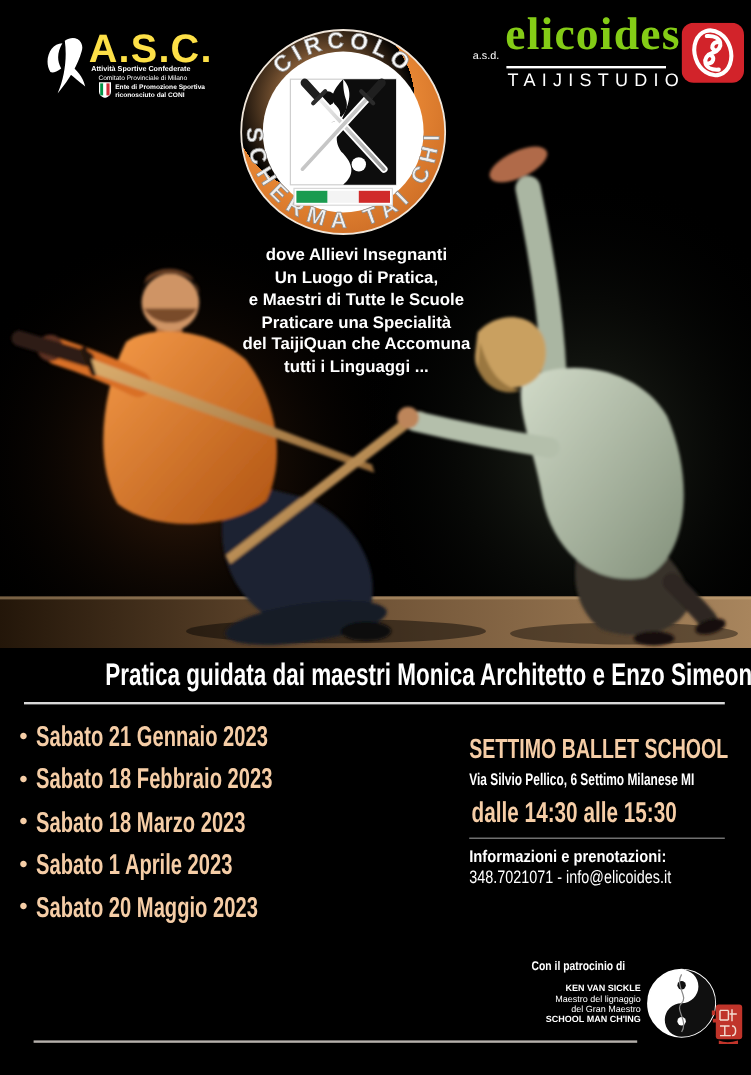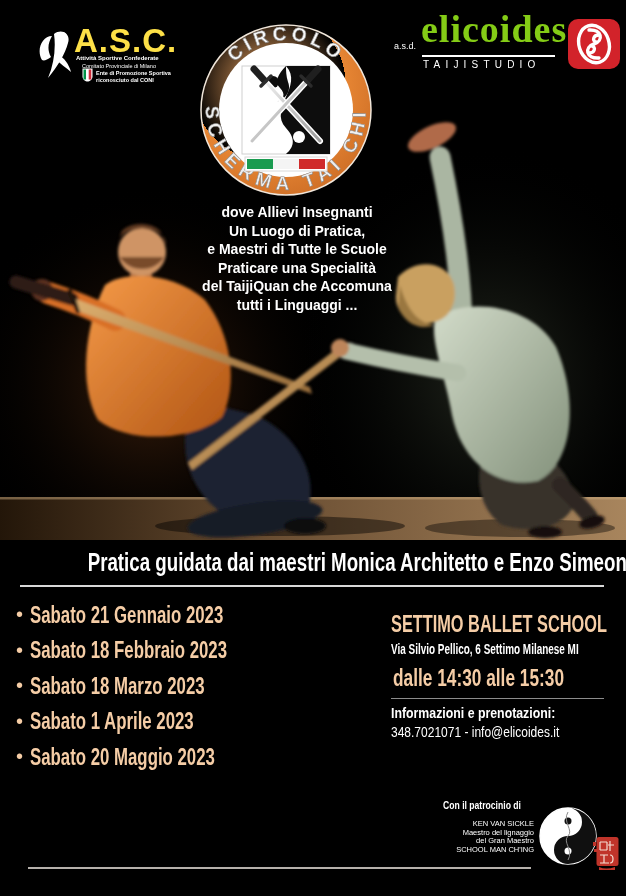--- a/index.html
+++ b/index.html
@@ -15,21 +15,21 @@
   .asc-l2 { position:absolute; left:44px; top:36.5px; font-size:5.5px; white-space:nowrap; }
   .asc-shield { position:absolute; left:44px; top:42px; }
   .asc-l3 { position:absolute; left:58px; top:44px; font-size:5.5px; font-weight:bold; white-space:nowrap; }
   .asc-l4 { position:absolute; left:58px; top:50.5px; font-size:5.5px; font-weight:bold; white-space:nowrap; }
 
   .elic { position:absolute; left:388px; top:14px; width:238px; height:64px; z-index:6; }
   .elic-prefix { position:absolute; left:6px; top:27px; font-size:9px; color:#fff; }
   .elic-name { position:absolute; left:33px; top:-6px; font-size:38px; line-height:42px;
                font-family:"Liberation Serif", serif; font-weight:bold; color:#84cc16; letter-spacing:1px; }
   .elic-rule { position:absolute; left:34px; top:41px; width:133px; height:1.5px; background:#fff; }
-  .elic-studio { position:absolute; left:35px; top:45px; font-size:10px; letter-spacing:5.2px; color:#fff; }
+  .elic-studio { position:absolute; left:35px; top:45px; font-size:15px; letter-spacing:5.2px; color:#fff; }
   .elic-badge { position:absolute; left:180px; top:5px; }
 
   .circle-logo { position:absolute; left:200px; top:24px; z-index:5; }
 
   
   .photo { position:absolute; left:0; top:85px; width:626px; height:455px; z-index:1; }
 
   
   .intro { position:absolute; left:175px; top:203px; width:244px; z-index:4;
            text-align:center; font-size:14px; font-weight:bold; line-height:18.5px; color:#fff; }
@@ -59,21 +59,21 @@
   .v-ilabel { margin-top:6px; font-size:14px; font-weight:bold; color:#fff; white-space:nowrap;
               transform:scaleX(.88); transform-origin:left top; }
   .v-icontact { margin-top:2px; font-size:15px; color:#fff; white-space:nowrap;
                 transform:scaleX(.8); transform-origin:left top; }
 
   
   .pat-label { position:absolute; left:443px; top:799px; font-size:10.5px; font-weight:bold; color:#fff;
                white-space:nowrap; transform:scaleX(.82); transform-origin:left top; }
   .pat-credits { position:absolute; right:92px; top:820px; text-align:right;
                  font-size:7.5px; line-height:8.5px; color:#fff; }
-  .pat-credits .b { font-weight:normal; }
+  .pat-credits .b { font-weight:bold; }
   .yinyang { position:absolute; left:538px; top:806px; }
   .seal { position:absolute; left:593px; top:836px; z-index:7; }
   .bottom-rule { position:absolute; left:28px; top:867px; width:503px; height:1.5px; background:#b5b0ab; }
 </style>
 </head>
 <body>
 
 <div class="poster">
 
   <div class="asc">

